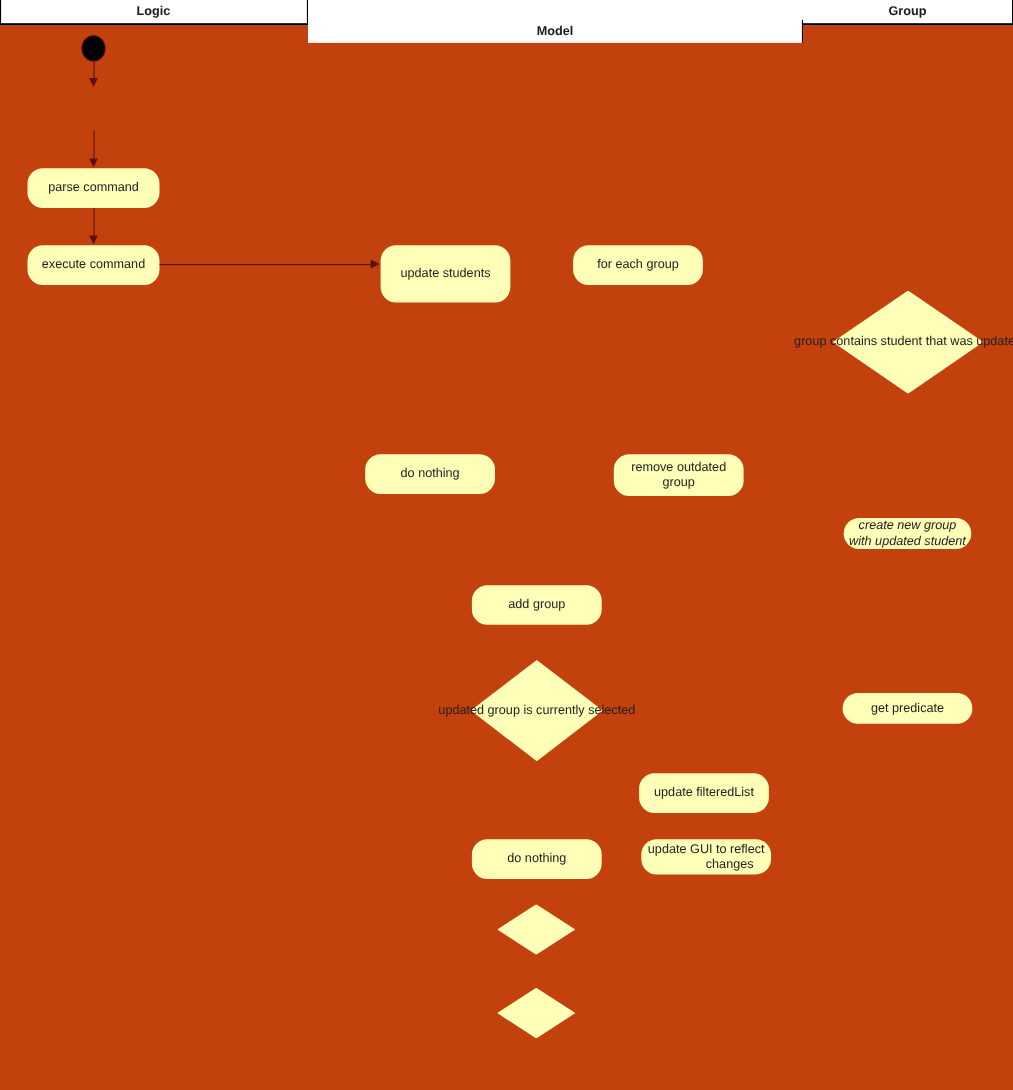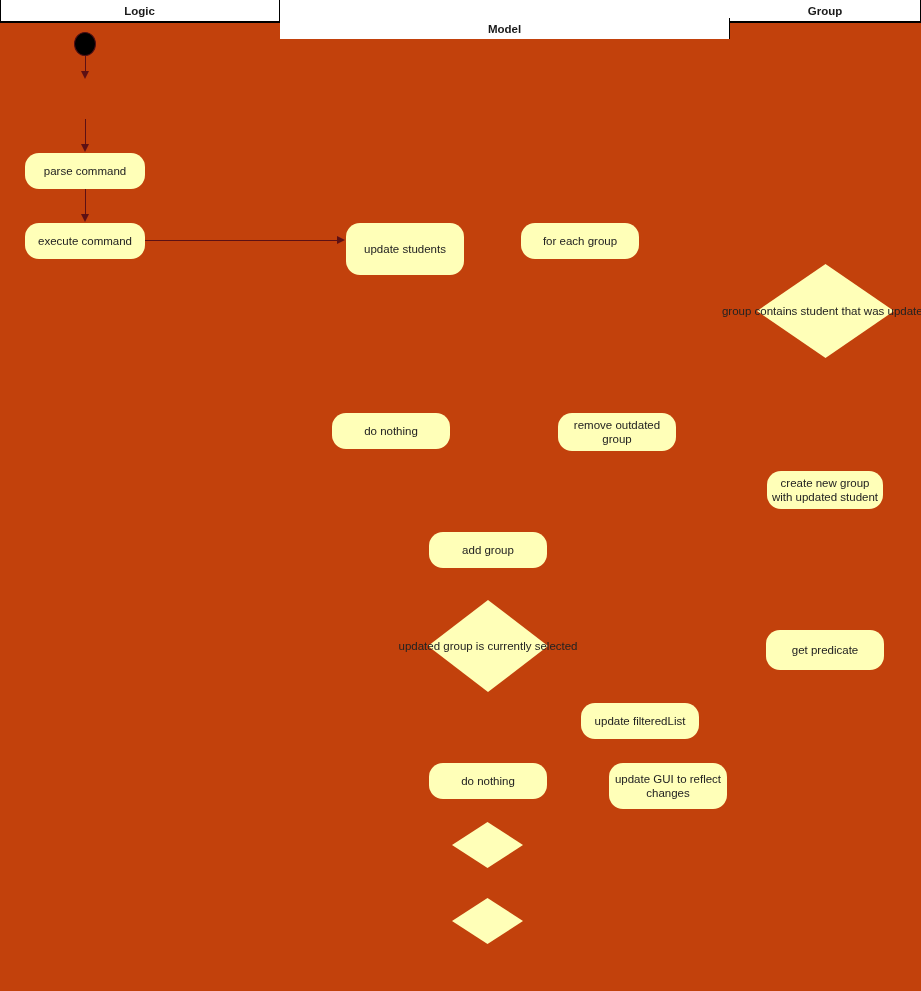--- a/index.html
+++ b/index.html
@@ -211,48 +211,48 @@
     <span>do nothing</span>
   </div>
 
   <div class="node" style="left:558px; top:413px; width:118px; height:38px;">
     <div>
       <span>remove outdated</span>
       <span>group</span>
     </div>
   </div>
 
-  <div class="node" style="left:767px; top:471px; width:116px; height:38px;">
+  <div class="node" style="left:767px; top:471px; width:116px; height:28px;font-style:italic;">
     <div>
       <span>create new group</span>
       <span style="margin-left:-10px; margin-right:-10px;">with updated student</span>
     </div>
   </div>
 
   <div class="node" style="left:429px; top:532px; width:118px; height:36px;">
     <span>add group</span>
   </div>
 
   <div class="diamond" style="left:428px; top:600px; width:120px; height:92px;">
     <div class="shape"></div>
     <div class="dlabel">
       <span>updated group is</span>
       <span>currently selected</span>
     </div>
   </div>
 
-  <div class="node" style="left:766px; top:630px; width:118px; height:40px;">
+  <div class="node" style="left:766px; top:630px; width:118px; height:28px;">
     <span>get predicate</span>
   </div>
 
   <div class="node" style="left:581px; top:703px; width:118px; height:36px;">
     <span>update filteredList</span>
   </div>
 
-  <div class="node" style="left:609px; top:763px; width:118px; height:46px;">
+  <div class="node" style="left:583px; top:763px; width:118px; height:32px;text-align:right;">
     <div>
       <span style="margin-left:-10px; margin-right:-10px;">update GUI to reflect</span>
       <span>changes</span>
     </div>
   </div>
 
   <div class="node" style="left:429px; top:763px; width:118px; height:36px;">
     <span>do nothing</span>
   </div>
 

